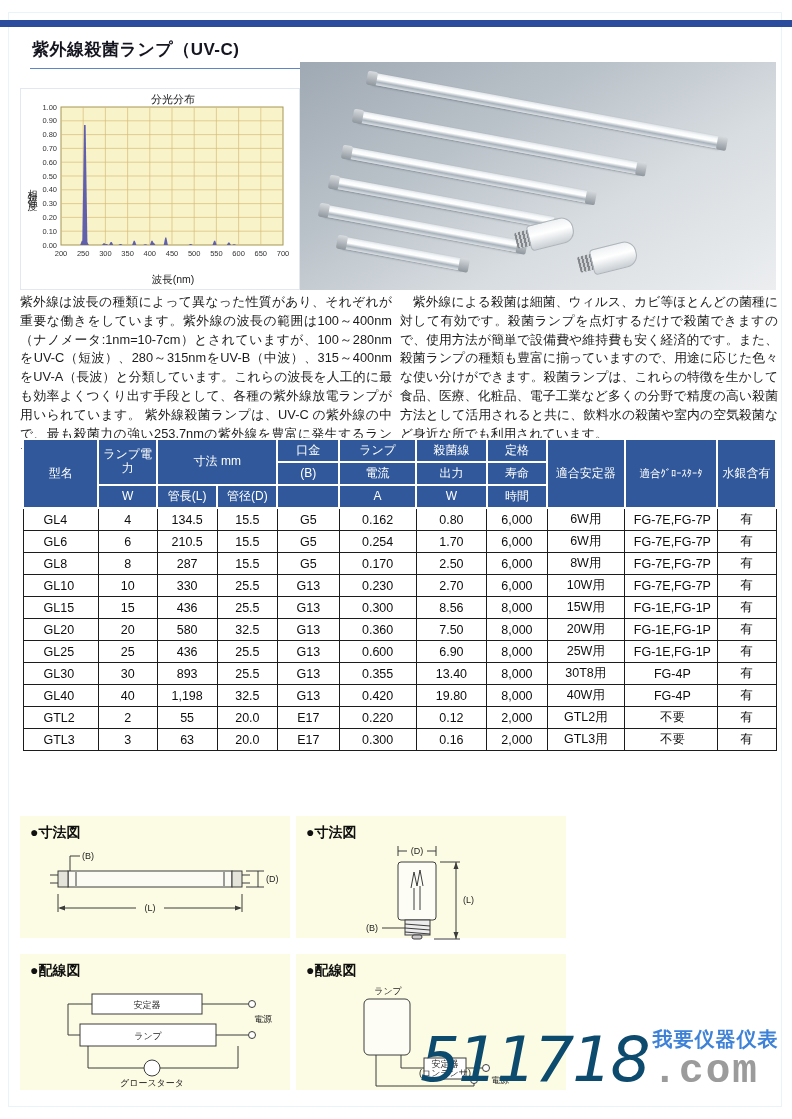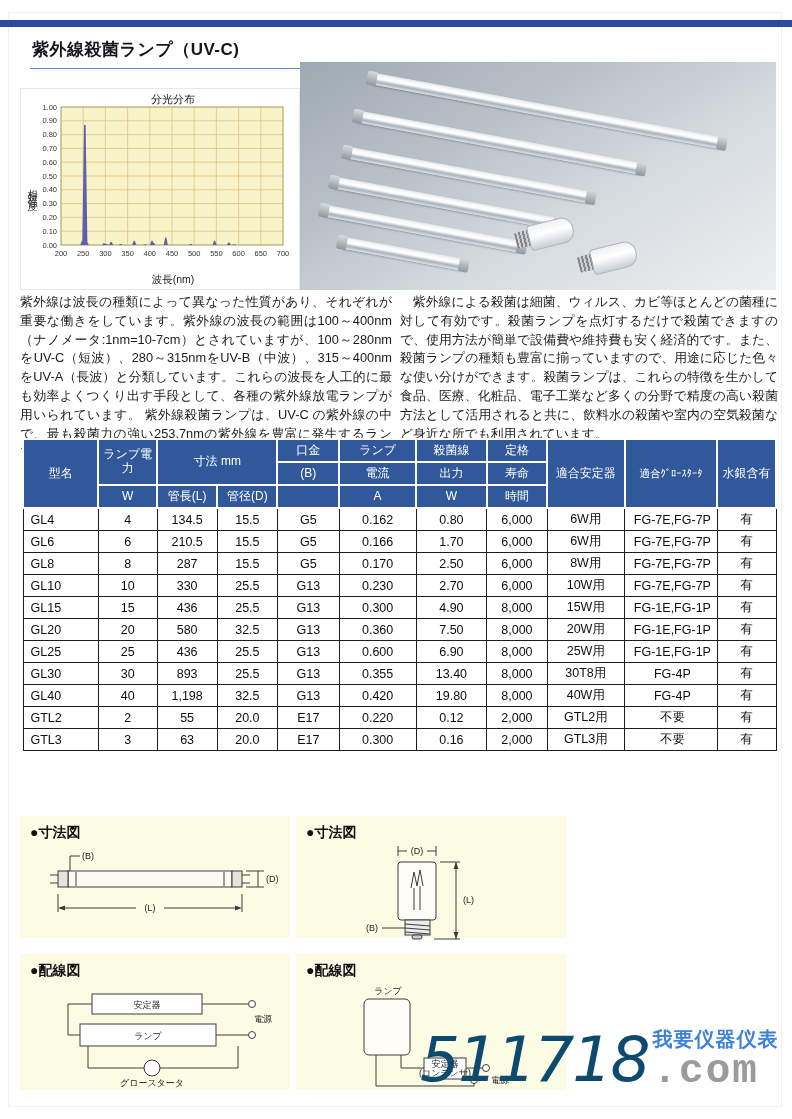--- a/index.html
+++ b/index.html
@@ -39,21 +39,21 @@
   .intro-left{left:20px;width:372px;}
   .intro-right{left:400px;width:378px;}
 
   
   .spec-table{position:absolute;left:22px;top:438px;width:755px;border-collapse:collapse;table-layout:fixed;
               font-size:12.5px;border:1.5px solid #1c1c1c;}
   .spec-table th{background:#30589A;color:#fff;font-weight:normal;border:2px solid #fff;height:21px;
                  padding:0 1px;font-size:12px;line-height:1.15;}
   .spec-table th.starter-h{font-size:10.5px;}
   .spec-table td{border:1px solid #1c1c1c;height:21px;text-align:center;padding:0 4px;color:#0d0d0d;background:#fff;}
-  .spec-table td:first-child{text-align:left;padding-left:7px;}
+  .spec-table td:first-child{text-align:left;padding-left:20px;}
   .spec-table td:nth-child(10){text-align:center;padding-left:7px;}
 
   .notes{position:absolute;left:24px;top:755px;font-size:12.8px;line-height:1.5;color:#141414;}
 
   
   .dbox{position:absolute;background:#FCFBE3;}
   .dbox .dbox-title{position:absolute;left:10px;top:8px;font-size:14px;font-weight:bold;color:#101010;}
   #box-dim-tube{left:20px;top:816px;width:270px;height:122px;}
   #box-dim-bulb{left:296px;top:816px;width:270px;height:122px;}
   #box-wire-tube{left:20px;top:954px;width:270px;height:136px;}
@@ -220,21 +220,21 @@
           <td>6W用</td>
           <td>FG-7E,FG-7P</td>
           <td>有</td>
         </tr>
         <tr>
           <td>GL6</td>
           <td>6</td>
           <td>210.5</td>
           <td>15.5</td>
           <td>G5</td>
-          <td>0.166</td>
+          <td>0.254</td>
           <td>1.70</td>
           <td>6,000</td>
           <td>6W用</td>
           <td>FG-7E,FG-7P</td>
           <td>有</td>
         </tr>
         <tr>
           <td>GL8</td>
           <td>8</td>
           <td>287</td>
@@ -260,21 +260,21 @@
           <td>FG-7E,FG-7P</td>
           <td>有</td>
         </tr>
         <tr>
           <td>GL15</td>
           <td>15</td>
           <td>436</td>
           <td>25.5</td>
           <td>G13</td>
           <td>0.300</td>
-          <td>4.90</td>
+          <td>8.56</td>
           <td>8,000</td>
           <td>15W用</td>
           <td>FG-1E,FG-1P</td>
           <td>有</td>
         </tr>
         <tr>
           <td>GL20</td>
           <td>20</td>
           <td>580</td>
           <td>32.5</td>

